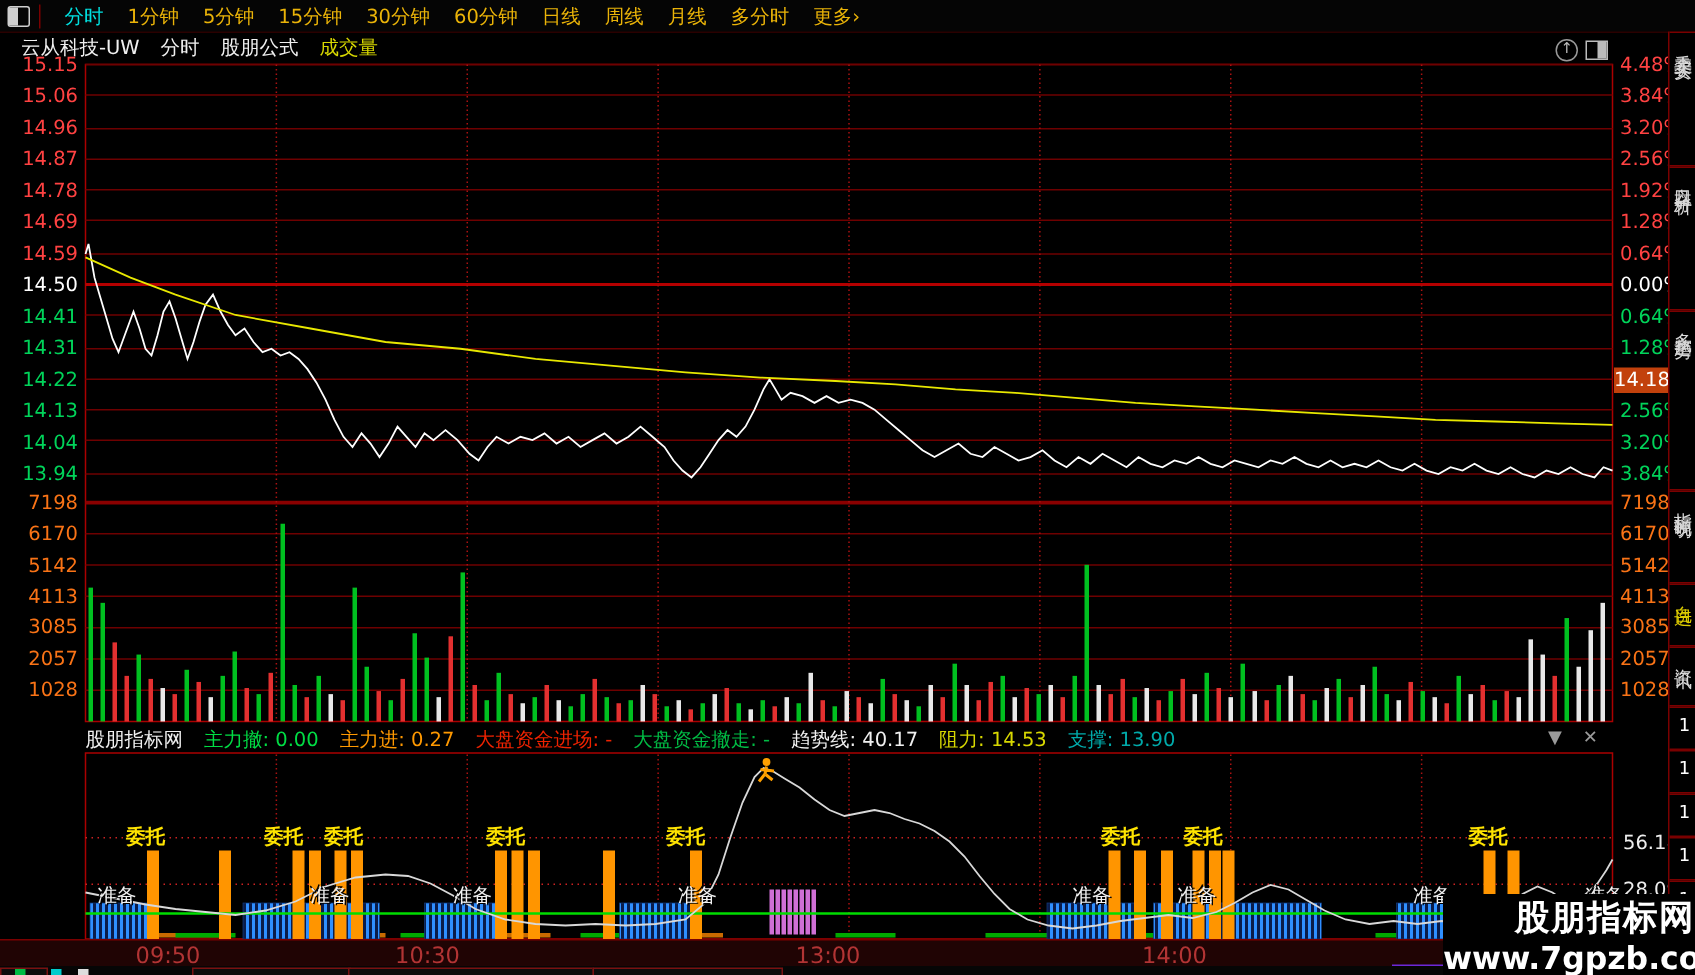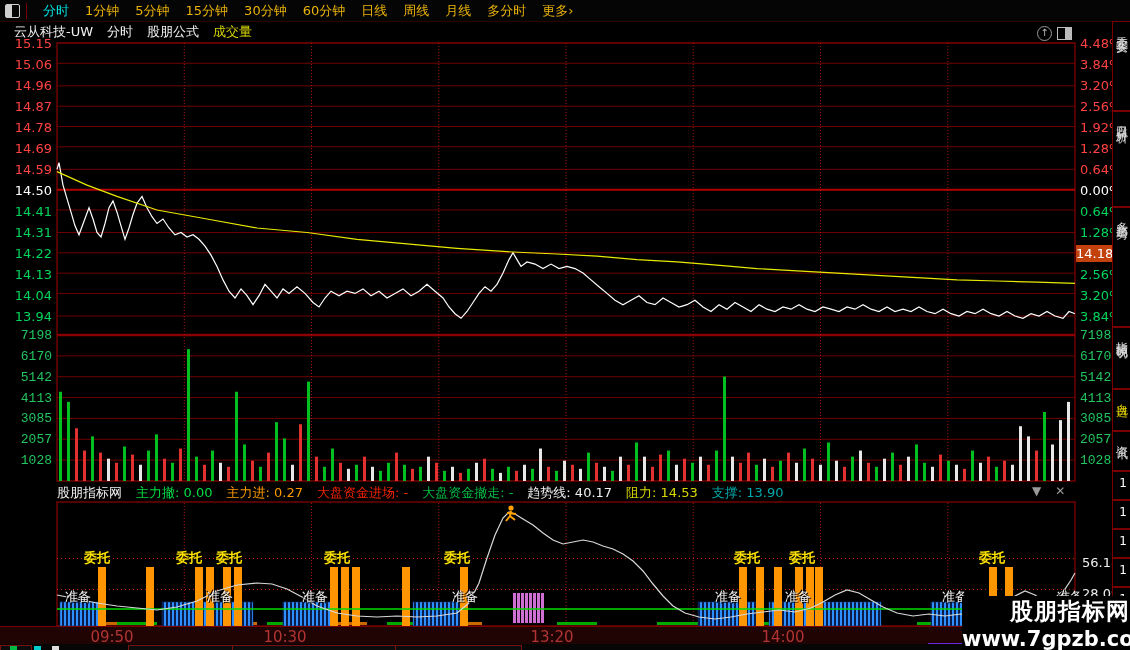--- a/index.html
+++ b/index.html
@@ -17,21 +17,21 @@
   .rbtn{border-left:1px solid #8a1a1a;border-right:1px solid #8a1a1a;margin-left:-1px;height:19px;line-height:19px;padding:0 10px;color:#f0f0f0;white-space:nowrap;background:#0a0000;}
   
   #titlebar{position:absolute;left:0;top:22px;width:1130px;height:20px;display:flex;align-items:center;}
   .tseg{margin-left:14px;white-space:nowrap;}
   .circ-icon{position:absolute;top:26px;width:13px;height:13px;border:1px solid #999;border-radius:50%;color:#bbb;font-size:10px;line-height:12px;text-align:center;}
   .rect-icon{position:absolute;top:27px;width:13px;height:11px;border:1px solid #bbb;}
   .rect-icon::after{content:"";position:absolute;right:0;top:0;width:6px;height:11px;background:#bbb;}
   
   .axlbl{position:absolute;font-size:13px;line-height:13px;}
   .axlbl.left{width:52px;text-align:right;}
-  .up{color:#ff4242;} .dn{color:#00d45a;} .flat{color:#ffffff;} .vol{color:#22c55e;font-family:Liberation Mono, monospace;}
+  .up{color:#ff4242;} .dn{color:#00d45a;} .flat{color:#ffffff;} .vol{color:#f97316;}
   .price-tag{position:absolute;left:1076px;width:37px;height:17px;background:#c2410c;color:#fff;text-align:center;line-height:17px;font-size:13px;}
   
   #indhdr{position:absolute;left:57px;top:483px;width:1018px;height:19px;display:flex;align-items:center;gap:14px;white-space:nowrap;overflow:hidden;}
   #indhdr .seg{font-size:13px;}
   #indhdr-ctl{position:absolute;top:484px;left:1032px;width:44px;display:flex;gap:14px;color:#9a9a9a;font-size:12px;}
   
   .wt-lbl{position:absolute;font-size:13px;color:#ffe400;font-weight:bold;text-shadow:1px 1px 0 #000;}
   .zb-lbl{position:absolute;font-size:13px;color:#f2f2f2;text-shadow:1px 1px 0 #000,-1px -1px 0 #000;}
   .lvl-lbl{position:absolute;left:1082px;color:#eee;font-size:13px;}
   
@@ -398,21 +398,21 @@
       <div class="zb-lbl" style="left: 785px; top: 588px;">准备</div>
       <div class="zb-lbl" style="left: 942px; top: 588px;">准备</div>
       <div class="zb-lbl" style="left: 1057px; top: 588px;">准备</div>
     </div>
   <div class="lvl-lbl" style="top:555px;">56.18</div>
   <div class="lvl-lbl" style="top:586px;">28.09</div>
 
   <div id="timebar">
       <div class="t-lbl" style="left: 112px;">09:50</div>
       <div class="t-lbl" style="left: 285px;">10:30</div>
-      <div class="t-lbl" style="left: 552px;">13:20</div>
+      <div class="t-lbl" style="left: 552px;">13:00</div>
       <div class="t-lbl" style="left: 783px;">14:00</div>
       <div class="t-hl" style="left: 928px;">14:4</div>
     </div>
 
   <div id="rstrip">
       <div class="rsec" style="height: 90px; color: rgb(216, 216, 216);">委卖委买</div>
       <div class="rsec" style="height: 96px; color: rgb(216, 216, 216);">盘口分析</div>
       <div class="rsec" style="height: 120px; color: rgb(216, 216, 216);">多空趋势</div>
       <div class="rsec" style="height: 62px; color: rgb(216, 216, 216);">指标说明</div>
       <div class="rsec" style="height: 42px; color: rgb(221, 204, 0);">自选</div>

